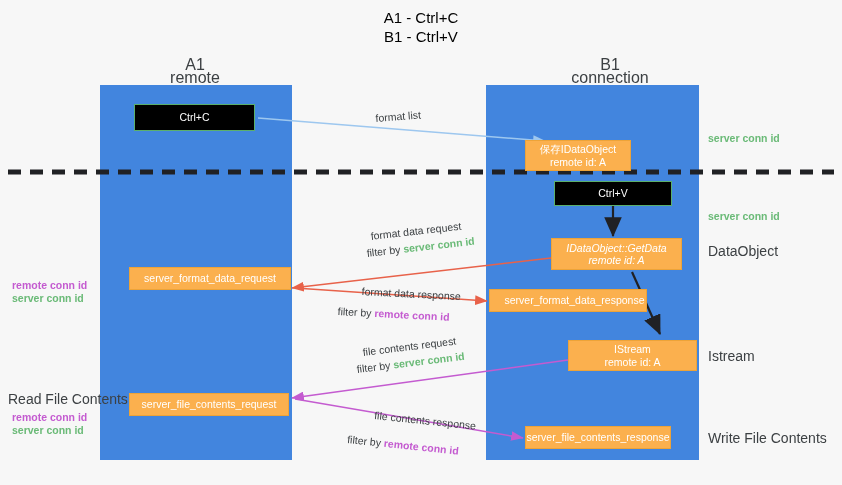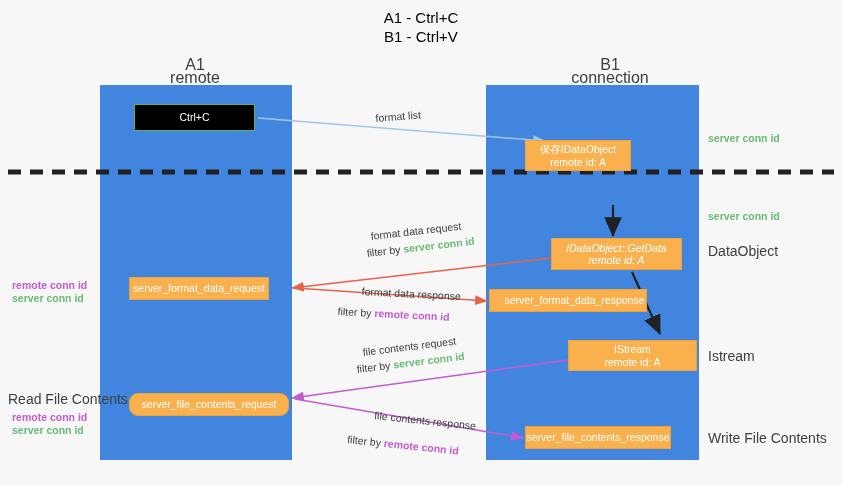--- a/index.html
+++ b/index.html
@@ -98,32 +98,33 @@
     <line x1="568" y1="360" x2="292" y2="398" stroke="#c45bd0" stroke-width="1.4" marker-end="url(#ah-mag)"></line>
 
     <line x1="295" y1="399" x2="523" y2="438" stroke="#c45bd0" stroke-width="1.4" marker-end="url(#ah-mag)"></line>
   </svg>
 
   <div class="box green" style="left:134px;top:104px;width:121px;height:27px;">Ctrl+C</div>
 
   <div class="box orange" style="left:525px;top:128px;width:106px;height:31px;margin-top:12px;">保存IDataObject
 remote id: A</div>
 
+  <div class="box green" style="left:554px;top:181px;width:118px;height:25px;">Ctrl+V</div>
 
   <div class="box orange" style="left:551px;top:238px;width:131px;height:32px;font-style:italic;">IDataObject::GetData
 remote id: A</div>
 
-  <div class="box orange" style="left:129px;top:277px;width:140px;height:23px;">server_format_data_request</div>
+  <div class="box orange" style="left:129px;top:267px;width:162px;height:23px;">server_format_data_request</div>
 
   <div class="box orange" style="left:489px;top:289px;width:158px;height:23px;padding-left:17px;">server_format_data_response</div>
 
   <div class="box orange" style="left:568px;top:340px;width:129px;height:31px;">IStream
 remote id: A</div>
 
-  <div class="box orange" style="left:129px;top:393px;width:160px;height:23px;border-radius:9px;">server_file_contents_request</div>
+  <div class="box orange" style="left:129px;top:393px;width:160px;height:23px;">server_file_contents_request</div>
 
   <div class="box orange" style="left:525px;top:426px;width:146px;height:23px;">server_file_contents_response</div>
 
   <div class="lbl rot" style="left:375px;top:112px;transform:rotate(-4.5deg);">format list</div>
 
   <div class="lbl rot" style="left:370px;top:230px;transform:rotate(-6.5deg);">format data request</div>
   <div class="lbl rot" style="left:366px;top:247px;transform:rotate(-6.5deg);">
     <span>filter by </span><span class="green-t">server conn id</span>
   </div>
 

